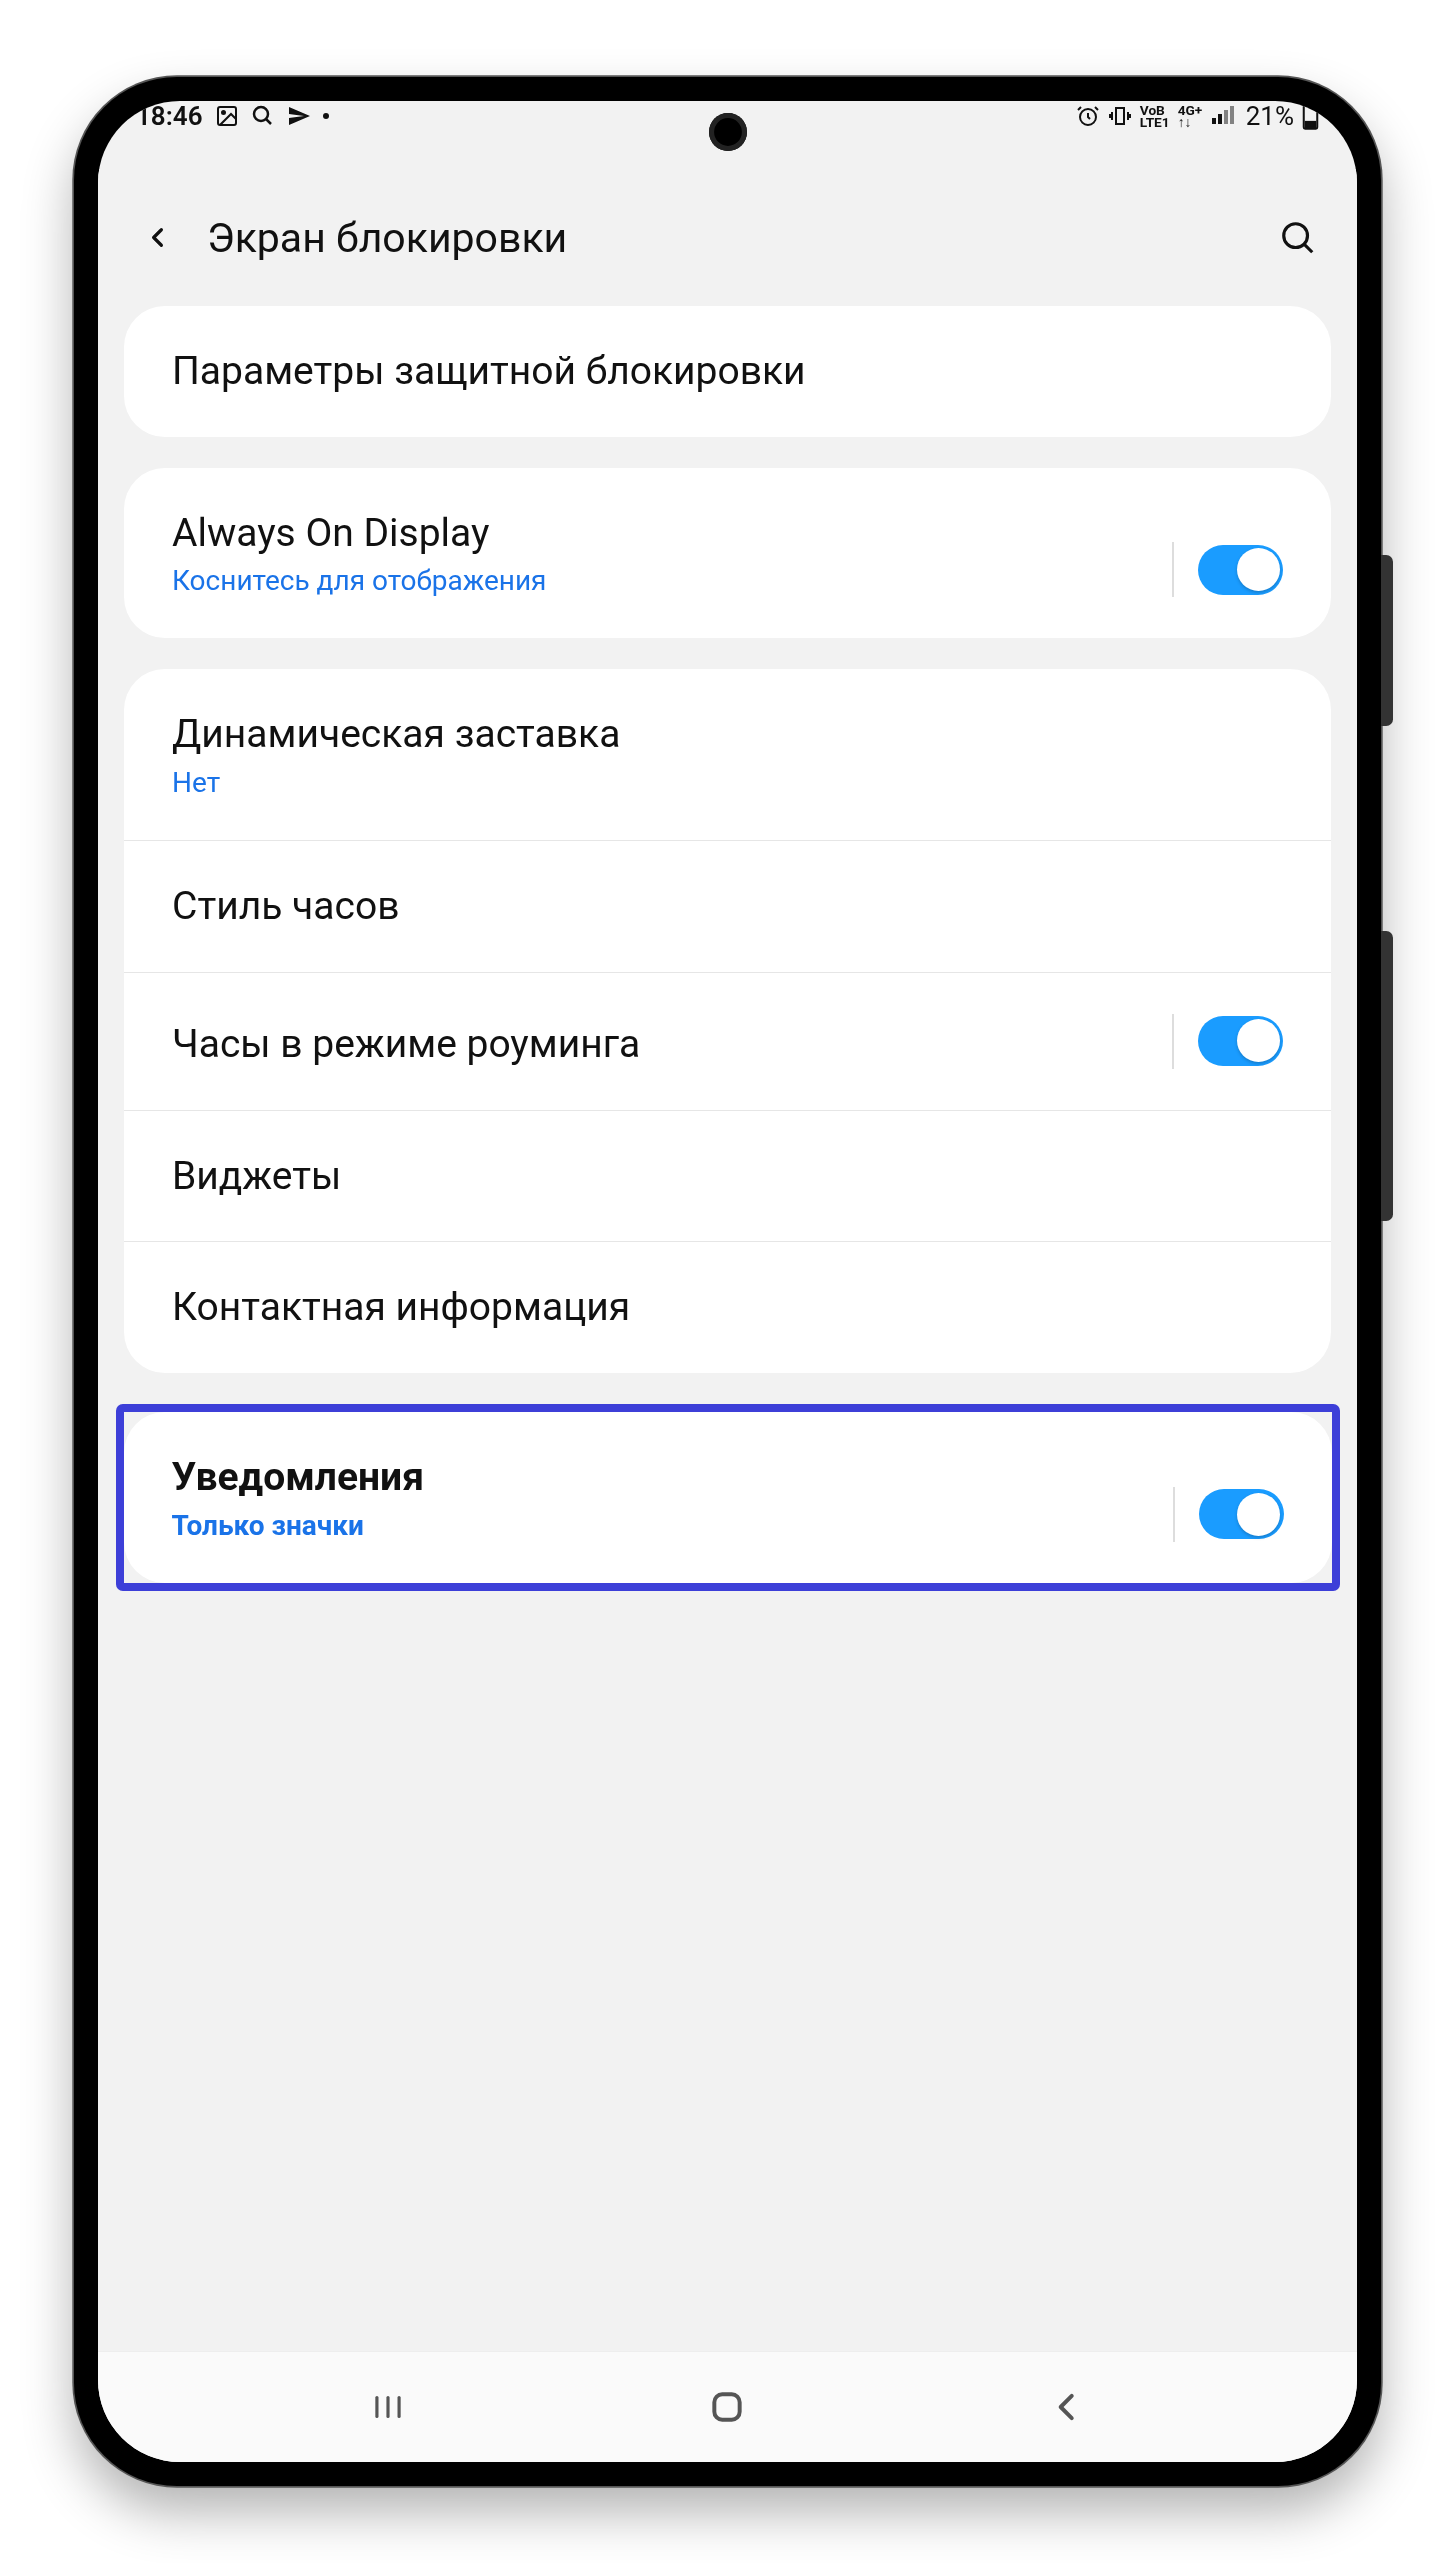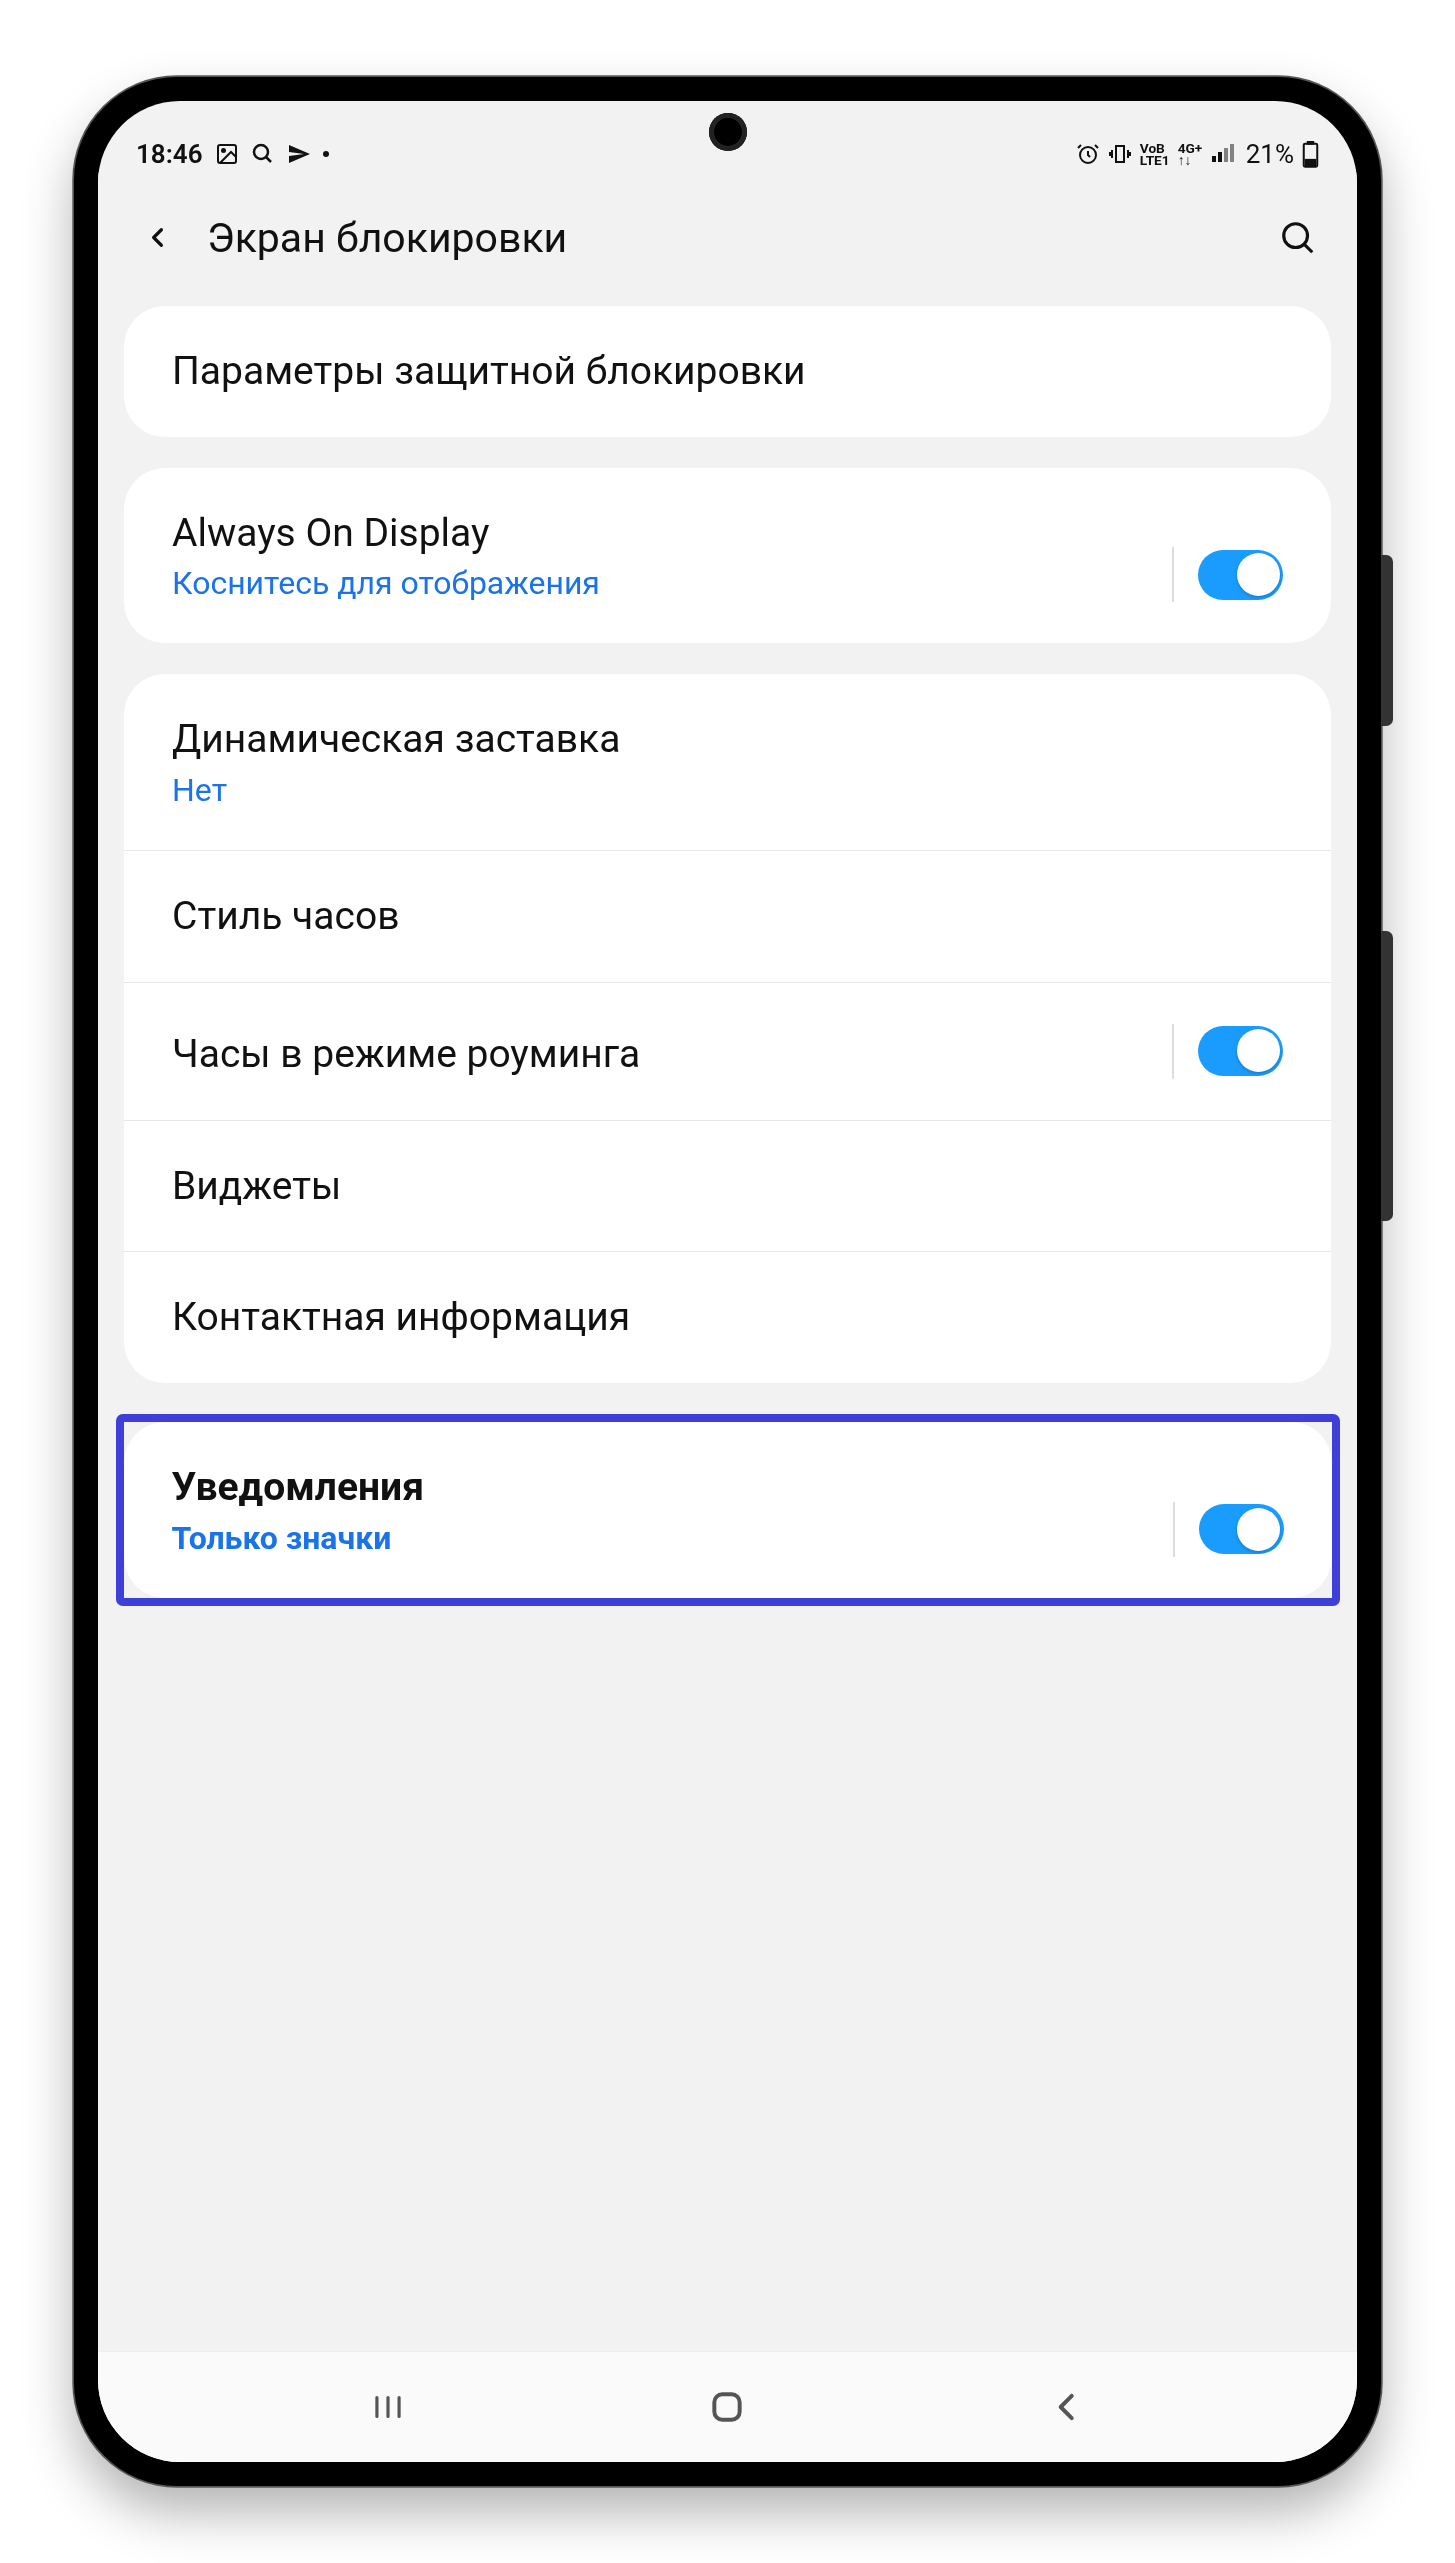--- a/index.html
+++ b/index.html
@@ -46,21 +46,21 @@
     transform: translateX(-50%);
     width: 38px; height: 38px;
     background: #000; border-radius: 50%;
     z-index: 10;
     box-shadow: inset 0 0 0 5.1px #222;
   }
   
   .status-bar {
     height: 68px;
     display: flex;
-    align-items: flex-end;
+    align-items: flex-start;
     justify-content: space-between;
     padding: 0 38px;
     font-size: 26px;
     font-weight: 600;
     color: #111;
   }
   .status-left { display:flex; align-items:center; gap:12px; }
   .status-right { display:flex; align-items:center; gap:8px; font-size:22px; }
   .status-right svg, .status-left svg { display:block; }
   .battery-text { font-size: 26px; font-weight:400; margin-left:3.4px;}
@@ -100,21 +100,21 @@
     min-height: 111px;
   }
   .row + .row { border-top: 1.7px solid #e6e6e6; }
   .row-text { flex:1; }
   .row-title {
     font-size: 39px;
     color:#111;
     line-height:1.25;
   }
   .row-sub {
-    font-size: 32px;
+    font-size: 28px;
     color:#1a73e8;
     margin-top: 6.8px;
   }
   .toggle-wrap {
     display:flex; align-items:center; gap:24px;
   }
   .toggle-divider {
     width: 1.7px; height: 55px; background:#ddd;
   }
   .toggle {

